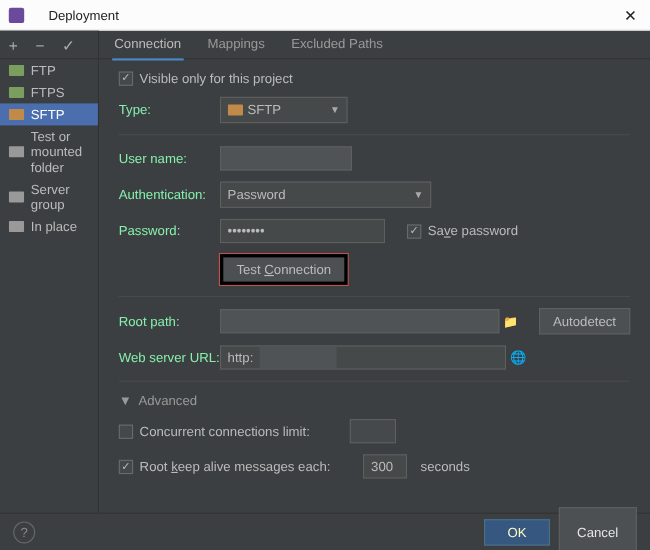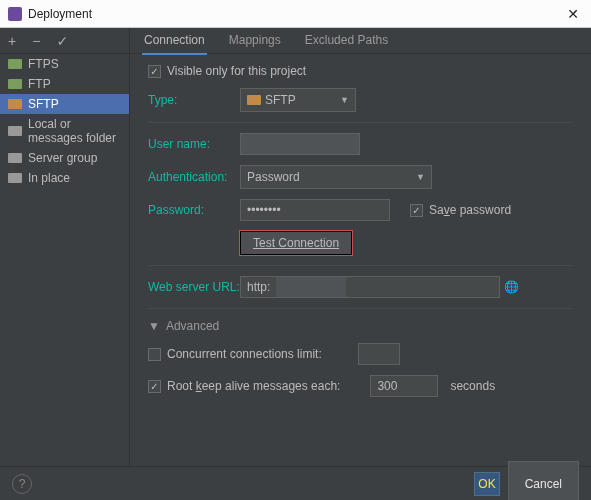--- a/index.html
+++ b/index.html
@@ -1,48 +1,48 @@
 <!DOCTYPE html>
 <html><head>
 <meta charset="utf-8">
 <style>
 * { margin: 0; padding: 0; box-sizing: border-box; font-family: "Segoe UI", Arial, sans-serif; font-size: 12px; }
 body { background: #3c3f41; color: #bbbbbb; width: 591px; height: 500px; overflow: hidden; position: relative; }
 .titlebar { height: 28px; background: #fcfcfc; color: #222; display: flex; align-items: center; padding: 0 8px; border-bottom: 1px solid #ccc; }
 .titlebar-icon { width: 14px; height: 14px; background: #6b4a9c; border-radius: 2px; margin-right: 6px; display: inline-block; }
-.titlebar-title { flex: 1; font-size: 12px; }
+.titlebar-title { flex: 1; font-size: 12px; margin-left: 16px; }
 .titlebar-close { font-size: 14px; cursor: pointer; padding: 0 4px; }
 .main { display: flex; height: 438px; }
 .sidebar { width: 130px; background: #3c3f41; border-right: 1px solid #323232; display: flex; flex-direction: column; }
 .sidebar-toolbar { height: 26px; background: #3c3f41; border-bottom: 1px solid #323232; display: flex; align-items: center; padding: 0 4px; gap: 8px; }
 .tb-icon { color: #aaa; font-size: 14px; cursor: pointer; padding: 2px 4px; }
 .sb-item { display: flex; align-items: center; padding: 3px 8px; cursor: pointer; gap: 6px; }
 .sb-item.selected { background: #4b6eaf; color: #fff; }
 .sb-icon { width: 14px; height: 12px; display: inline-block; }
 .content { flex: 1; display: flex; flex-direction: column; }
 .tabs { height: 26px; display: flex; align-items: center; padding: 0 12px; gap: 20px; border-bottom: 1px solid #323232; }
 .tab { padding: 5px 2px 6px; cursor: pointer; color: #999; }
 .tab.active { color: #bbbbbb; border-bottom: 2px solid #4a88c7; margin-bottom: -1px; }
 .panel { padding: 10px 18px; overflow-y: auto; flex: 1; }
 .row { display: flex; align-items: center; margin-bottom: 10px; }
-.label { width: 92px; color: #14b8a6; }
+.label { width: 92px; color: #86efac; }
 .checkbox { display: flex; align-items: center; gap: 6px; }
 .cb { width: 13px; height: 13px; background: #43494a; border: 1px solid #6a6a6a; display: inline-flex; align-items: center; justify-content: center; font-size: 10px; color: #bbb; }
 select, input[type=text], input[type=password] { background: #45494a; border: 1px solid #5e6060; color: #bbb; padding: 3px 6px; height: 22px; }
 .combo { position: relative; }
 .combo-box { background: #45494a; border: 1px solid #5e6060; height: 24px; display: flex; align-items: center; padding: 0 22px 0 6px; position: relative; }
 .combo-arrow { position: absolute; right: 6px; font-size: 9px; color: #aaa; }
 .obscured { background: #4f5355; height: 22px; border: 1px solid #5e6060; display: inline-block; }
 .btn { background: #4c5052; border: 1px solid #5e6060; color: #bbb; padding: 4px 12px; cursor: pointer; }
-.btn.highlight { border: 1px solid #000000; box-shadow: 0 0 0 1px #c94f4f; text-decoration: underline; }
+.btn.highlight { border: 3px solid #000000; box-shadow: 0 0 0 1px #c94f4f; }
 .sep { height: 1px; background: #4a4a4a; margin: 6px 0 10px; }
 .adv-header { display: flex; align-items: center; gap: 6px; color: #999; margin: 4px 0 10px; cursor: pointer; }
 .footer { height: 34px; border-top: 1px solid #323232; display: flex; align-items: center; justify-content: flex-end; padding: 0 12px; gap: 8px; background: #3c3f41; position: absolute; bottom: 0; left: 0; right: 0; }
 .help-icon { position: absolute; left: 12px; width: 20px; height: 20px; border: 1px solid #666; border-radius: 50%; display: flex; align-items: center; justify-content: center; color: #888; cursor: pointer; }
-.btn-primary { background: #365880; border: 1px solid #4c708c; color: #fde047; padding: 4px 3px; cursor: pointer; }
+.btn-primary { background: #365880; border: 1px solid #4c708c; color: #fef9c3; padding: 4px 20px; cursor: pointer; }
 .btn-sec { background: #4c5052; border: 1px solid #5e6060; color: #e5e5e5; padding: 15px 16px; cursor: pointer; }
 .folder-icon { color: #888; font-size: 11px; padding: 0 4px; cursor: pointer; }
 .refresh-icon { color: #888; font-size: 12px; padding: 0 4px; cursor: pointer; }
 .u { text-decoration: underline; }
 .server-icon { width:14px; height:12px; display:inline-block; }
 </style>
 </head>
 <body>
 
 <div class="titlebar">
@@ -56,39 +56,39 @@
     <div class="sidebar-toolbar">
       <span class="tb-icon">+</span>
       <span class="tb-icon">−</span>
       <span class="tb-icon">✓</span>
     </div>
     <div id="sb-list">
         <div class="sb-item">
           <span class="sb-icon"><svg width="14" height="12">
               <rect width="14" height="10" y="1" fill="#7a9e5e" rx="1"></rect>
             </svg></span>
+          <span>FTP</span>
+        </div>
+        <div class="sb-item">
+          <span class="sb-icon"><svg width="14" height="12">
+              <rect width="14" height="10" y="1" fill="#7a9e5e" rx="1"></rect>
+            </svg></span>
           <span>FTPS</span>
         </div>
-        <div class="sb-item">
-          <span class="sb-icon"><svg width="14" height="12">
-              <rect width="14" height="10" y="1" fill="#7a9e5e" rx="1"></rect>
-            </svg></span>
-          <span>FTP</span>
-        </div>
         <div class="sb-item selected">
           <span class="sb-icon"><svg width="14" height="12">
               <rect width="14" height="10" y="1" fill="#c28a4a" rx="1"></rect>
             </svg></span>
           <span>SFTP</span>
         </div>
         <div class="sb-item">
           <span class="sb-icon"><svg width="14" height="12">
               <rect width="14" height="10" y="1" fill="#999" rx="1"></rect>
             </svg></span>
-          <span>Local or messages folder</span>
+          <span>Test or mounted folder</span>
         </div>
         <div class="sb-item">
           <span class="sb-icon"><svg width="14" height="12">
               <rect width="14" height="10" y="1" fill="#999" rx="1"></rect>
             </svg></span>
           <span>Server group</span>
         </div>
         <div class="sb-item">
           <span class="sb-icon"><svg width="14" height="12">
               <rect width="14" height="10" y="1" fill="#999" rx="1"></rect>
@@ -155,20 +155,26 @@
         </label>
       </div>
 
       <div class="row">
         <span class="label"></span>
         <button class="btn highlight"><span>Test </span><span class="u">C</span><span>onnection</span></button>
       </div>
 
       <div class="sep"></div>
 
+      <div class="row">
+        <span class="label">Root path:</span>
+        <span class="obscured" style="width:254px"></span>
+        <span class="folder-icon">📁</span>
+        <button class="btn" style="margin-left:14px">Autodetect</button>
+      </div>
 
       <div class="row">
         <span class="label">Web server URL:</span>
         <div style="position:relative;width:260px">
           <input type="text" style="width: 100%;" value="http:">
           <span class="obscured" style="position:absolute;left:36px;top:1px;width:70px;height:20px;border:none"></span>
         </div>
         <span class="refresh-icon">🌐</span>
       </div>
 
@@ -185,21 +191,21 @@
           <span>Concurrent connections limit:</span>
         </label>
         <input type="text" style="width: 42px; margin-left: 36px;">
       </div>
 
       <div class="row">
         <label class="checkbox">
           <span class="cb">✓</span>
           <span><span>Root </span><span class="u">k</span><span>eep alive messages each:</span></span>
         </label>
-        <input type="text" style="width: 68px; margin-left: 30px;" value="300">
+        <input type="text" style="width: 40px; margin-left: 30px;" value="300">
         <span style="margin-left:12px">seconds</span>
       </div>
 
     </div>
   </div>
 </div>
 
 <div class="footer">
   <span class="help-icon">?</span>
   <button class="btn-primary">OK</button>

